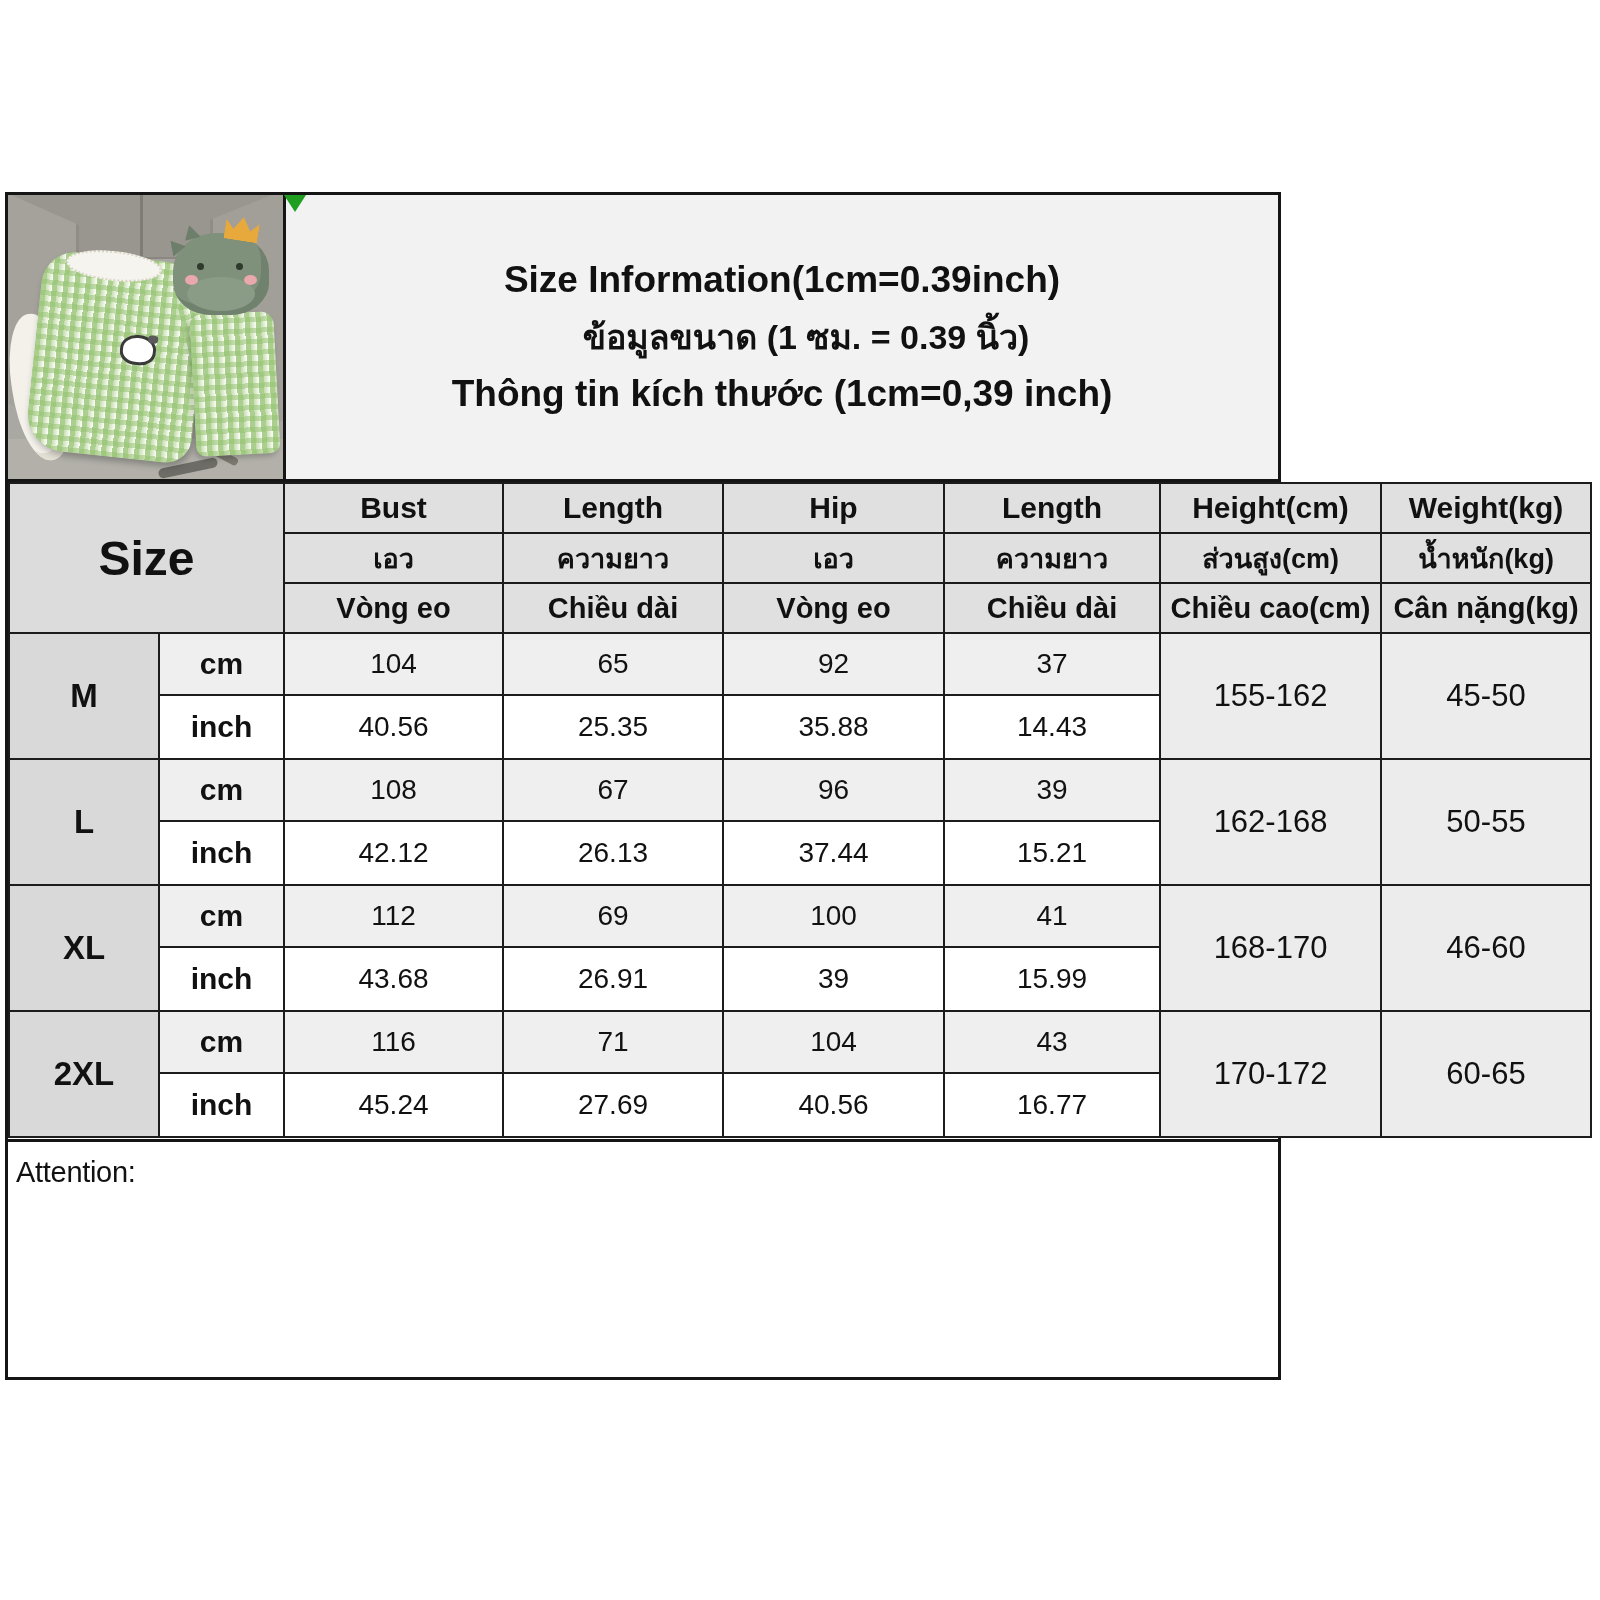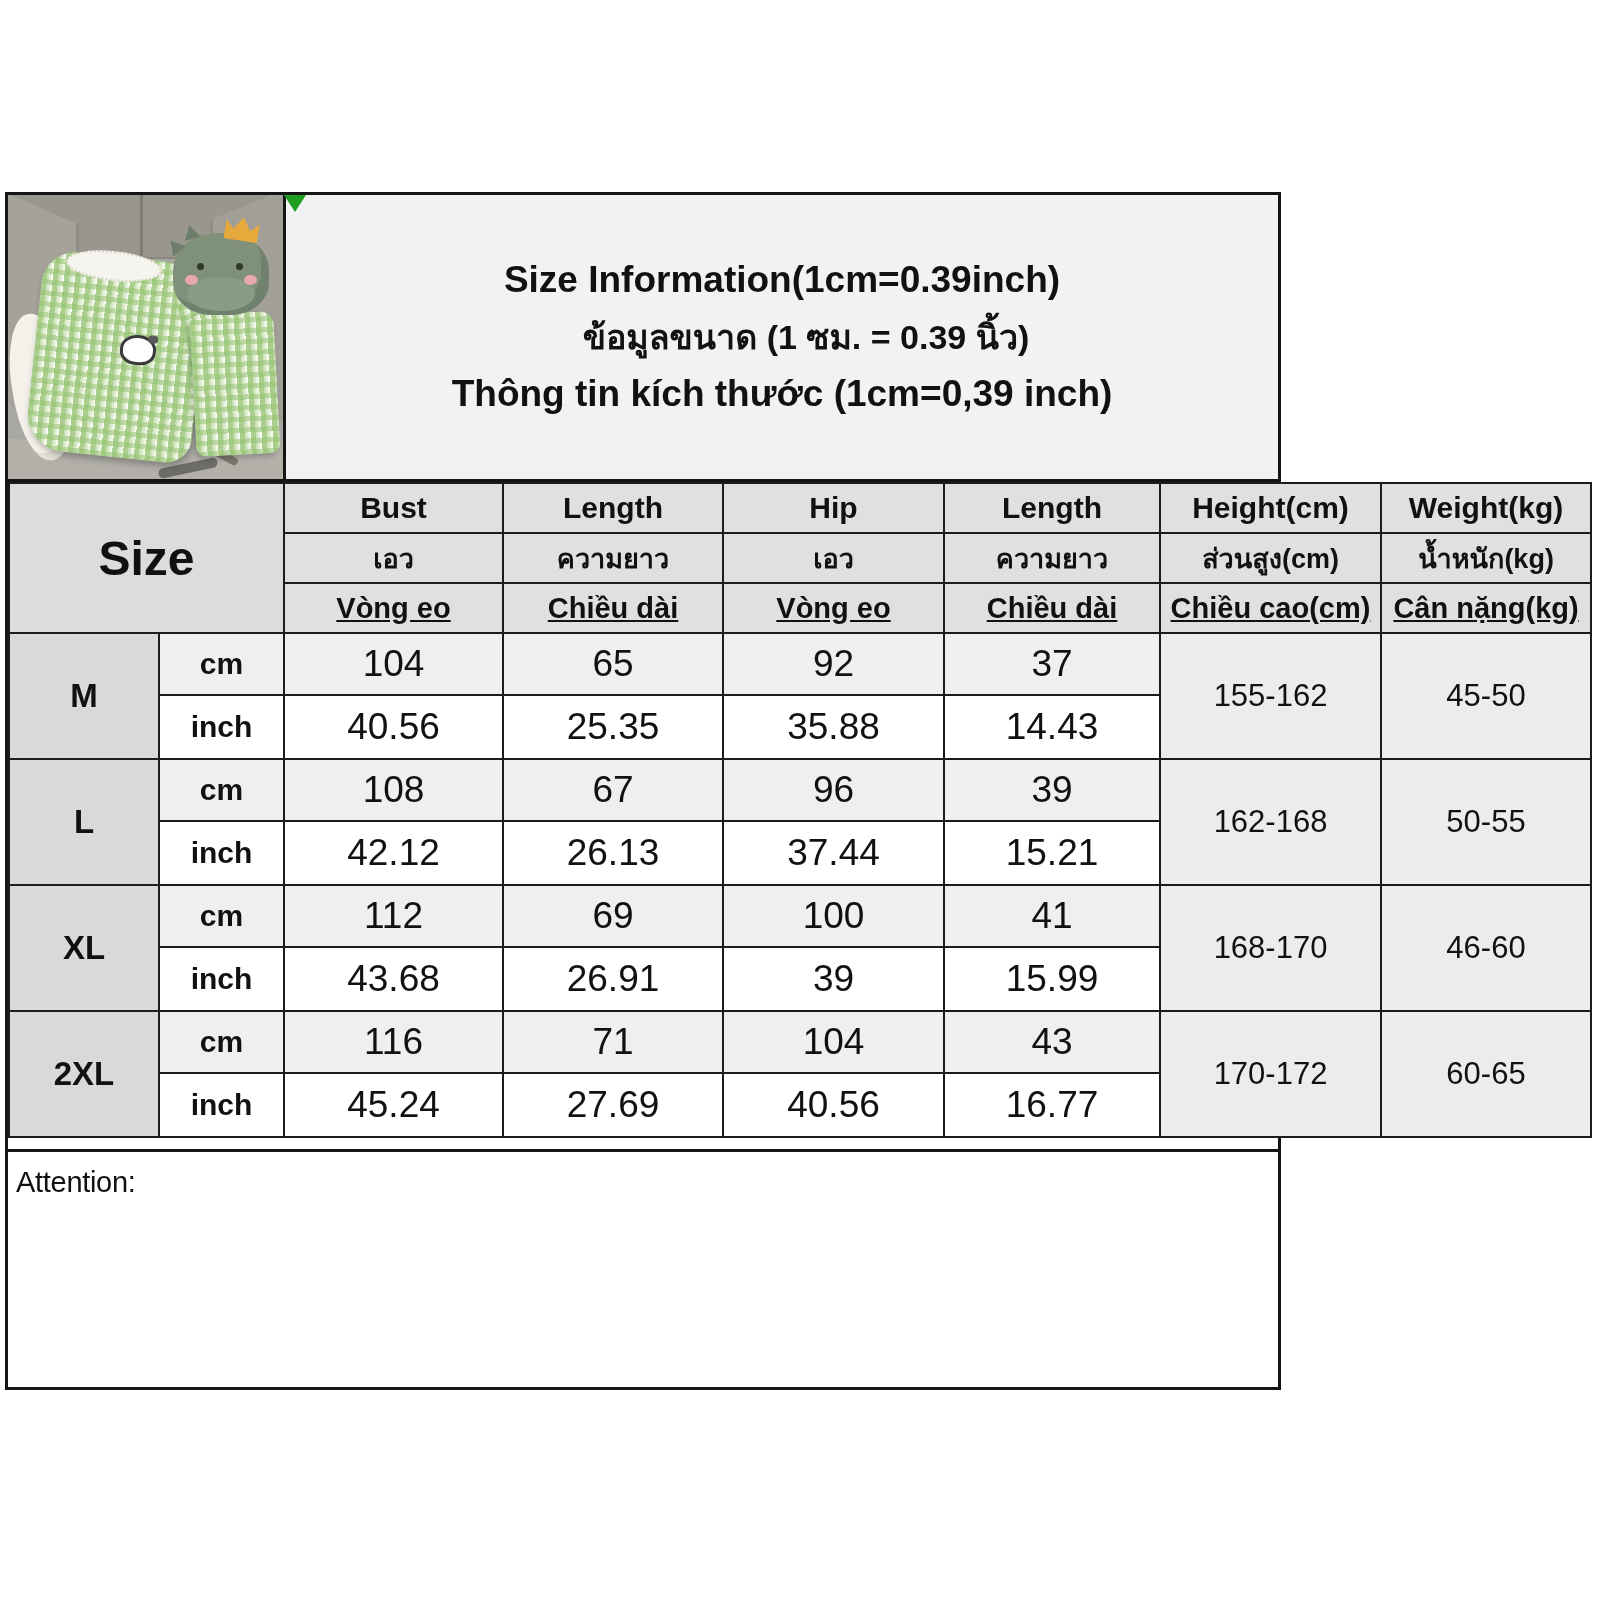--- a/index.html
+++ b/index.html
@@ -65,33 +65,33 @@
   .title-en,.title-vi{font-size:37px;font-weight:700;}
   .title-th{font-size:34px;font-weight:700;margin-left:48px;}
 
   
   table.size-table{width:100%;border-collapse:collapse;table-layout:fixed;}
   table.size-table td{border:2px solid #1c1c1c;text-align:center;vertical-align:middle;
                       padding:0;overflow:hidden;}
   .hdr-row td{height:48px;background:#e0e0e0;font-weight:700;}
   .hdr-en td{font-size:30px;}
   .hdr-th td{font-size:27px;}
-  .hdr-vi td{font-size:29px;text-decoration:underline;}
+  .hdr-vi td{font-size:29px;}
   td.size-corner{background:#dcdcdc;font-size:48px;font-weight:700;}
   td.size-name{background:#d9d9d9;font-size:33px;font-weight:700;}
   tr.row-cm td{height:60px;}
   tr.row-inch td{height:62px;border-radius:16px;}
   td.unit{font-size:30px;font-weight:700;}
-  td.val{font-size:37px;font-weight:400;}
+  td.val{font-size:28px;font-weight:400;}
   .bg-cm{background:#efefef;}
   .bg-inch{background:#ffffff;}
   td.merged{background:#ececec;font-size:31px;font-weight:400;}
 
   
-  .attention{border-top:3px solid #151515;margin-top:11px;min-height:238px;background:#fff;
+  .attention{border-top:3px solid #151515;margin-top:1px;min-height:238px;background:#fff;
              padding:10px 10px 0 8px;box-sizing:border-box;font-size:29px;line-height:1.38;
              letter-spacing:-0.3px;}
   .attention div{margin:0;}
 </style>
 </head>
 <body>
 
 <div class="canvas">
   <div class="content">
 

